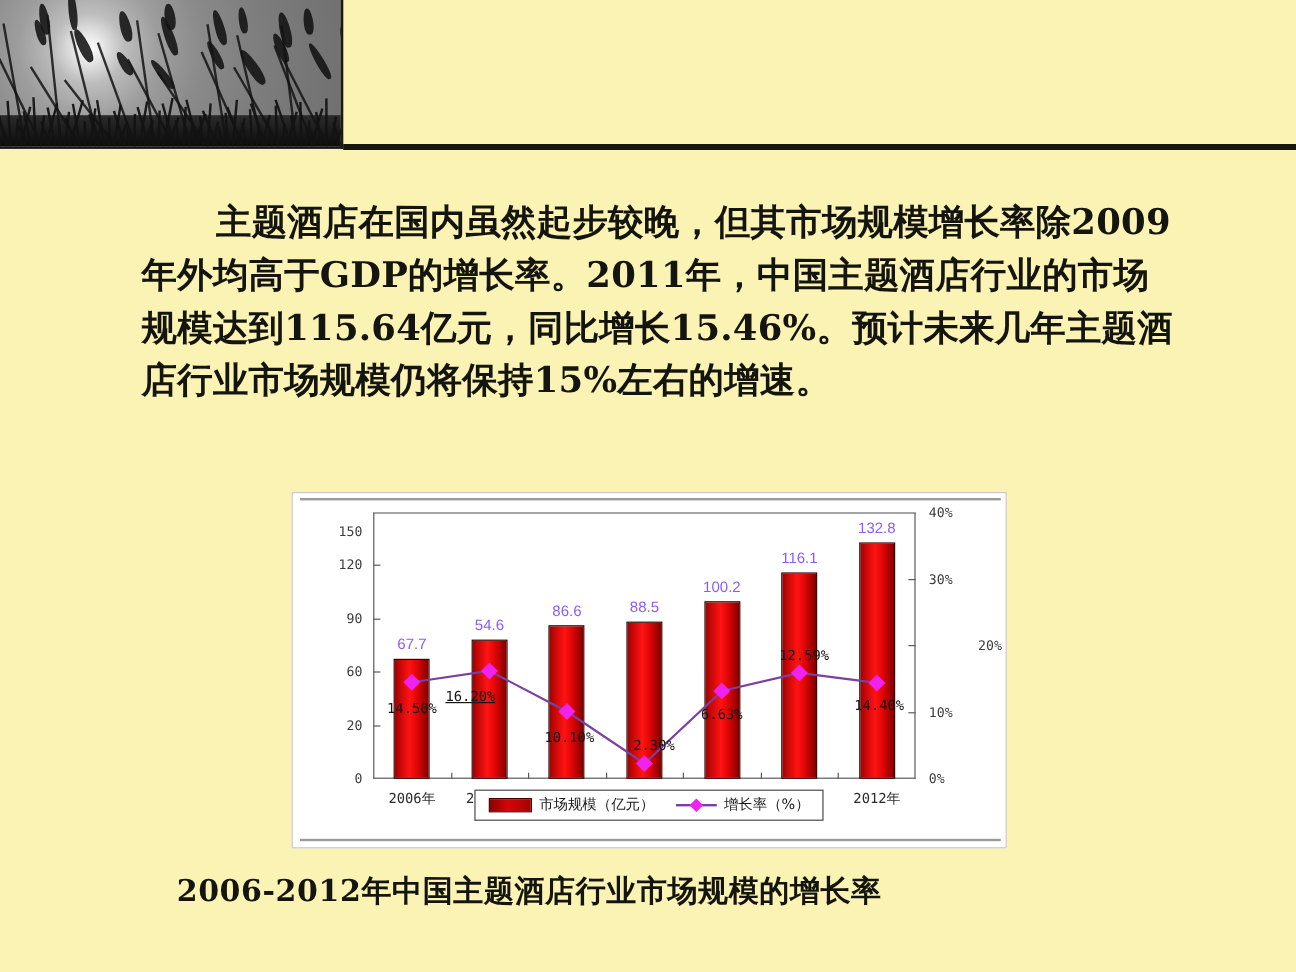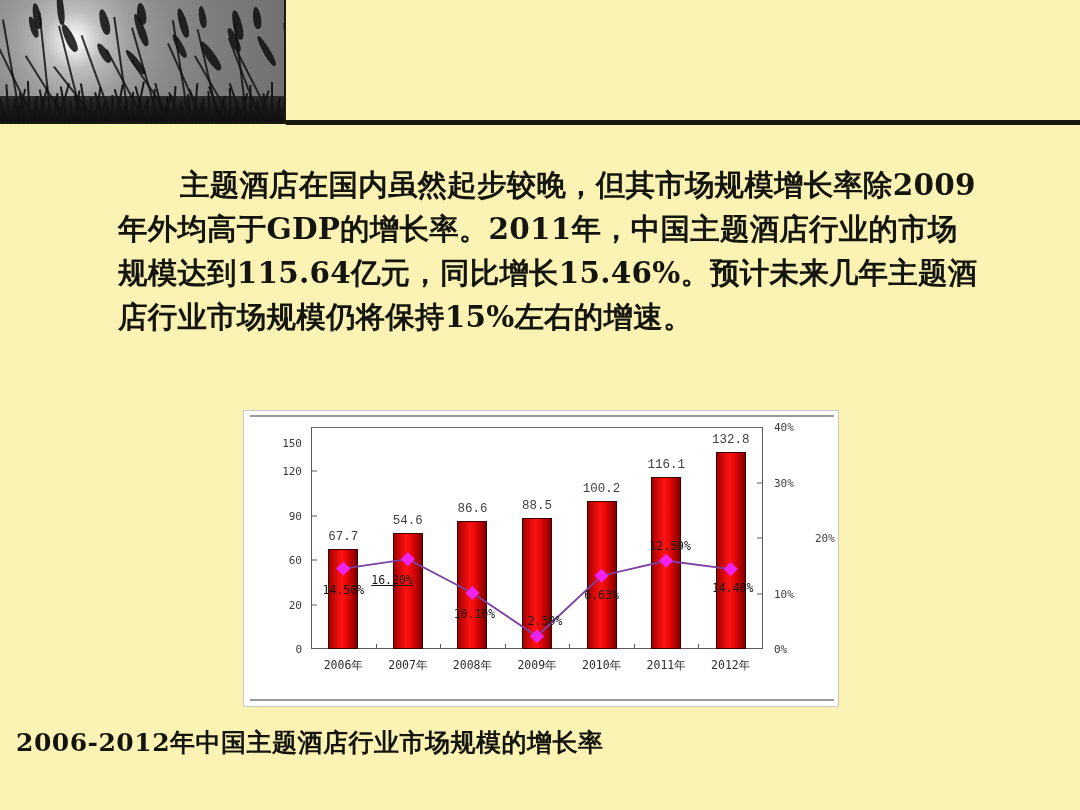--- a/index.html
+++ b/index.html
@@ -109,23 +109,23 @@
   .bar{
     position:absolute; bottom:0;
     background:linear-gradient(to right,
       #9d0202 0%, #c40707 14%, #ff1313 44%, #e00606 66%, #a40101 88%, #7d0000 100%);
     border:1px solid #3d0000;
     box-sizing:border-box;
   }
   .bar-label{
     position:absolute;
     transform:translateX(-50%);
-    font-family:Liberation Mono, monospace;
+    font-family:Liberation Sans, sans-serif;
     font-size:12.5px;
-    color:#404040;
+    color:#8b5cf6;
     white-space:nowrap;
     text-align:center;
   }
   .xtick{
     position:absolute; top:100%; margin-top:9px;
     transform:translateX(-50%);
     font-family:"DejaVu Sans Mono", monospace;
     font-size:11.5px;
     color:#2c2c2c;
     white-space:nowrap;
@@ -174,22 +174,22 @@
   }
   .legend-swatch-line::after{
     content:""; position:absolute; left:50%; top:50%;
     width:8px; height:8px; background:#ef22ef;
     transform:translate(-50%,-50%) rotate(45deg);
   }
 
   
   #caption{
     position:absolute;
-    left:16px; top:726px; width:882px;
-    text-align:left;
+    left:0; top:726px; width:882px;
+    text-align:center;
     font-family:"DejaVu Serif", serif;
     font-weight:bold;
     font-size:25px;
     color:#151510;
     letter-spacing:0.5px;
   }
 </style>
 </head>
 <body>
 
@@ -385,15 +385,25 @@
         <div class="xtickmark" style="left: 193.714px;"></div>
         <div class="xtick" style="left: 290.571px;">2010年</div>
         <div class="xtickmark" style="left: 258.286px;"></div>
         <div class="xtick" style="left: 355.143px;">2011年</div>
         <div class="xtickmark" style="left: 322.857px;"></div>
         <div class="xtick" style="left: 419.714px;">2012年</div>
         <div class="xtickmark" style="left: 387.429px;"></div>
       </div>
   </div>
 
+  <div id="legend">
+    <div class="legend-item">
+      <span class="legend-swatch-bar"></span>
+      <span>市场规模（亿元）</span>
+    </div>
+    <div class="legend-item">
+      <span class="legend-swatch-line"></span>
+      <span>增长率（%）</span>
+    </div>
+  </div>
 </div>
 
 <div id="caption">2006-2012年中国主题酒店行业市场规模的增长率</div>
 
 </body></html>

